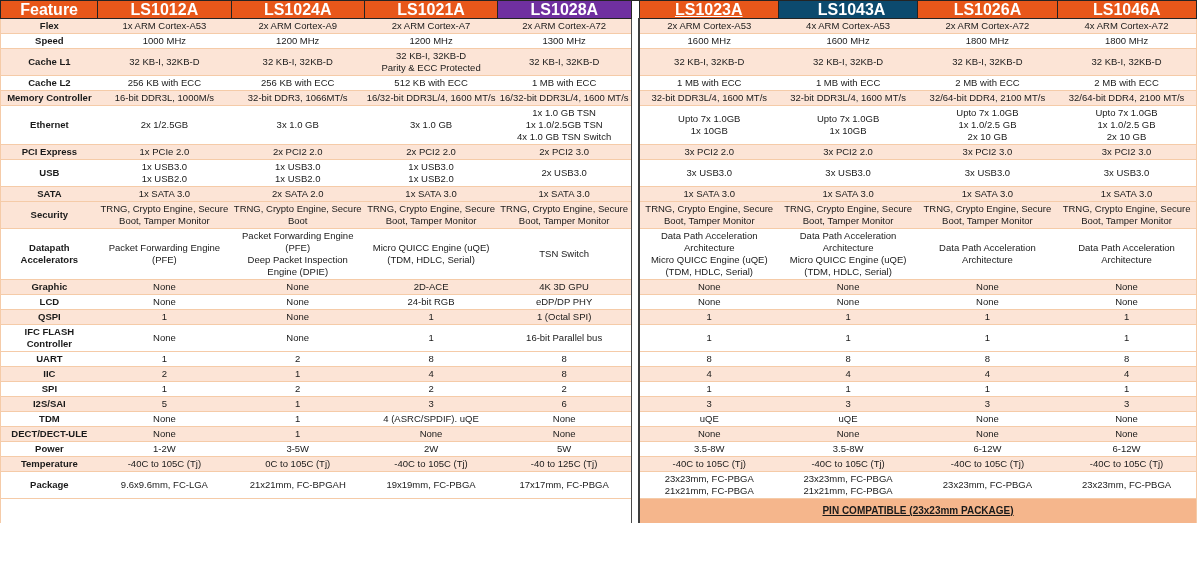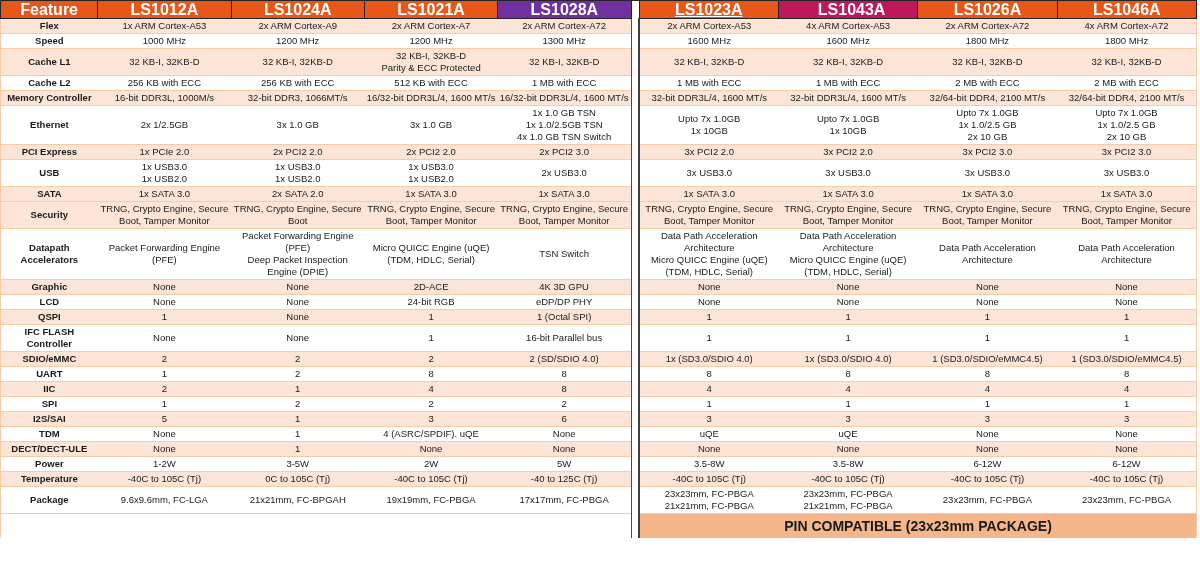--- a/index.html
+++ b/index.html
@@ -14,21 +14,21 @@
   tbody td,tbody th{border-top:1px solid var(--row-border);}
   tr.peach td,tr.peach th.feature{background:var(--peach);}
   tr.white td,tr.white th.feature{background:#ffffff;}
   td.spacer{background:#ffffff !important;border-top:none;
             border-left:1px solid #4a4a4a;border-right:2px solid #3f3f3f;padding:0;}
   td.lastcol{border-right:1px solid var(--row-border);}
   td.empty-left{background:#ffffff;border-top:1px solid var(--row-border);
                 border-left:1px solid var(--row-border);height:22px;}
   td.pin{background:var(--salmon);font-weight:bold;height:22px;
          border-top:1px solid var(--row-border);border-right:1px solid var(--row-border);
-         font-size:14px;}
+         font-size:10px;text-decoration:underline;}
 </style>
 </head>
 <body>
 
 <table>
   <colgroup>
       <col style="width: 97px;">
       <col style="width: 133px;">
       <col style="width: 133px;">
       <col style="width: 133px;">
@@ -41,21 +41,21 @@
     </colgroup>
   <thead>
     <tr>
         <th style="background: rgb(232, 87, 26);">Feature</th>
         <th style="background: rgb(232, 87, 26);">LS1012A</th>
         <th style="background: rgb(232, 87, 26);">LS1024A</th>
         <th style="background: rgb(232, 87, 26);">LS1021A</th>
         <th style="background: rgb(112, 48, 160);">LS1028A</th>
         <th class="h-spacer"></th>
         <th style="background: rgb(232, 87, 26); text-decoration: underline;">LS1023A</th>
-        <th style="background: #be185d; padding-left: 8px;">LS1043A</th>
+        <th style="background: #0c4a6e; padding-left: 8px;">LS1043A</th>
         <th style="background: rgb(232, 87, 26);">LS1026A</th>
         <th style="background: rgb(232, 87, 26);">LS1046A</th>
       </tr>
   </thead>
   <tbody>
       <tr class="peach">
         <th class="feature">Flex</th>
         <td>1x ARM Cortex-A53</td>
         <td>2x ARM Cortex-A9</td>
         <td>2x ARM Cortex-A7</td>
@@ -245,32 +245,20 @@
         <td>None</td>
         <td>None</td>
         <td>1</td>
         <td>16-bit Parallel bus</td>
         <td class="spacer"></td>
         <td>1</td>
         <td>1</td>
         <td>1</td>
         <td class="lastcol">1</td>
       </tr>
-      <tr class="peach">
-        <th class="feature">SDIO/eMMC</th>
-        <td>2</td>
-        <td>2</td>
-        <td>2</td>
-        <td>2 (SD/SDIO 4.0)</td>
-        <td class="spacer"></td>
-        <td>1x (SD3.0/SDIO 4.0)</td>
-        <td>1x (SD3.0/SDIO 4.0)</td>
-        <td>1 (SD3.0/SDIO/eMMC4.5)</td>
-        <td class="lastcol">1 (SD3.0/SDIO/eMMC4.5)</td>
-      </tr>
       <tr class="white">
         <th class="feature">UART</th>
         <td>1</td>
         <td>2</td>
         <td>8</td>
         <td>8</td>
         <td class="spacer"></td>
         <td>8</td>
         <td>8</td>
         <td>8</td>

